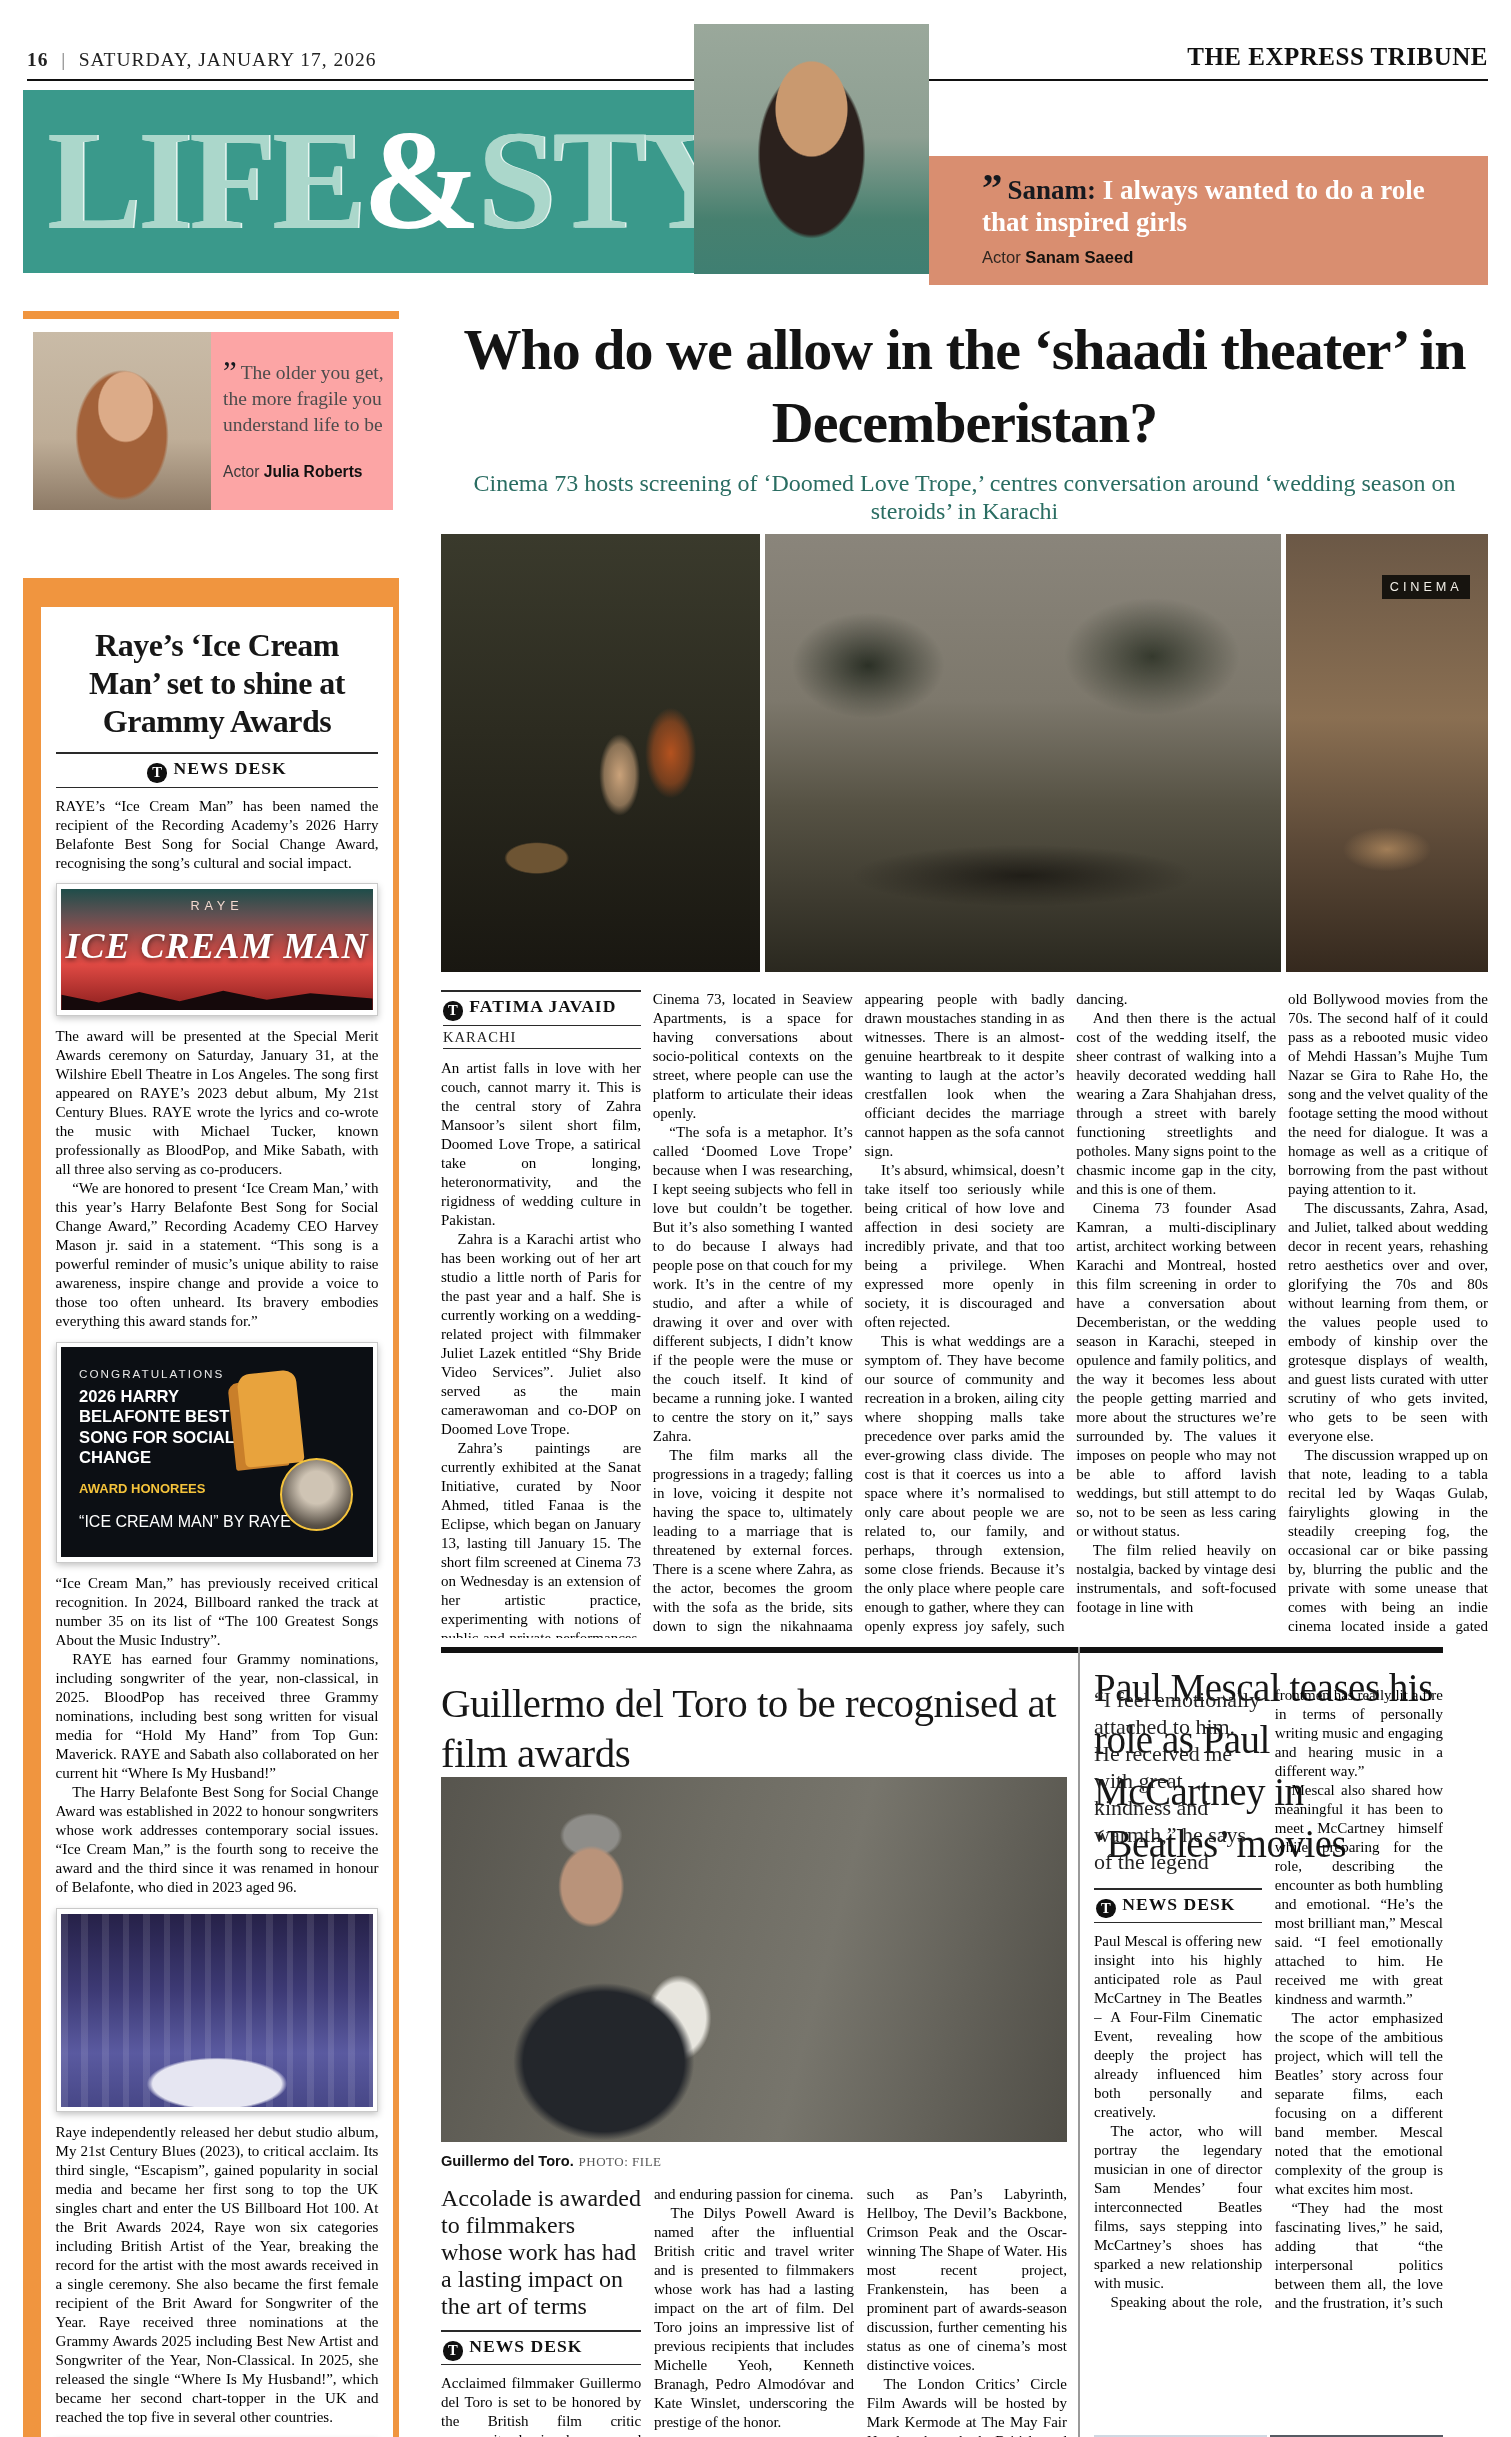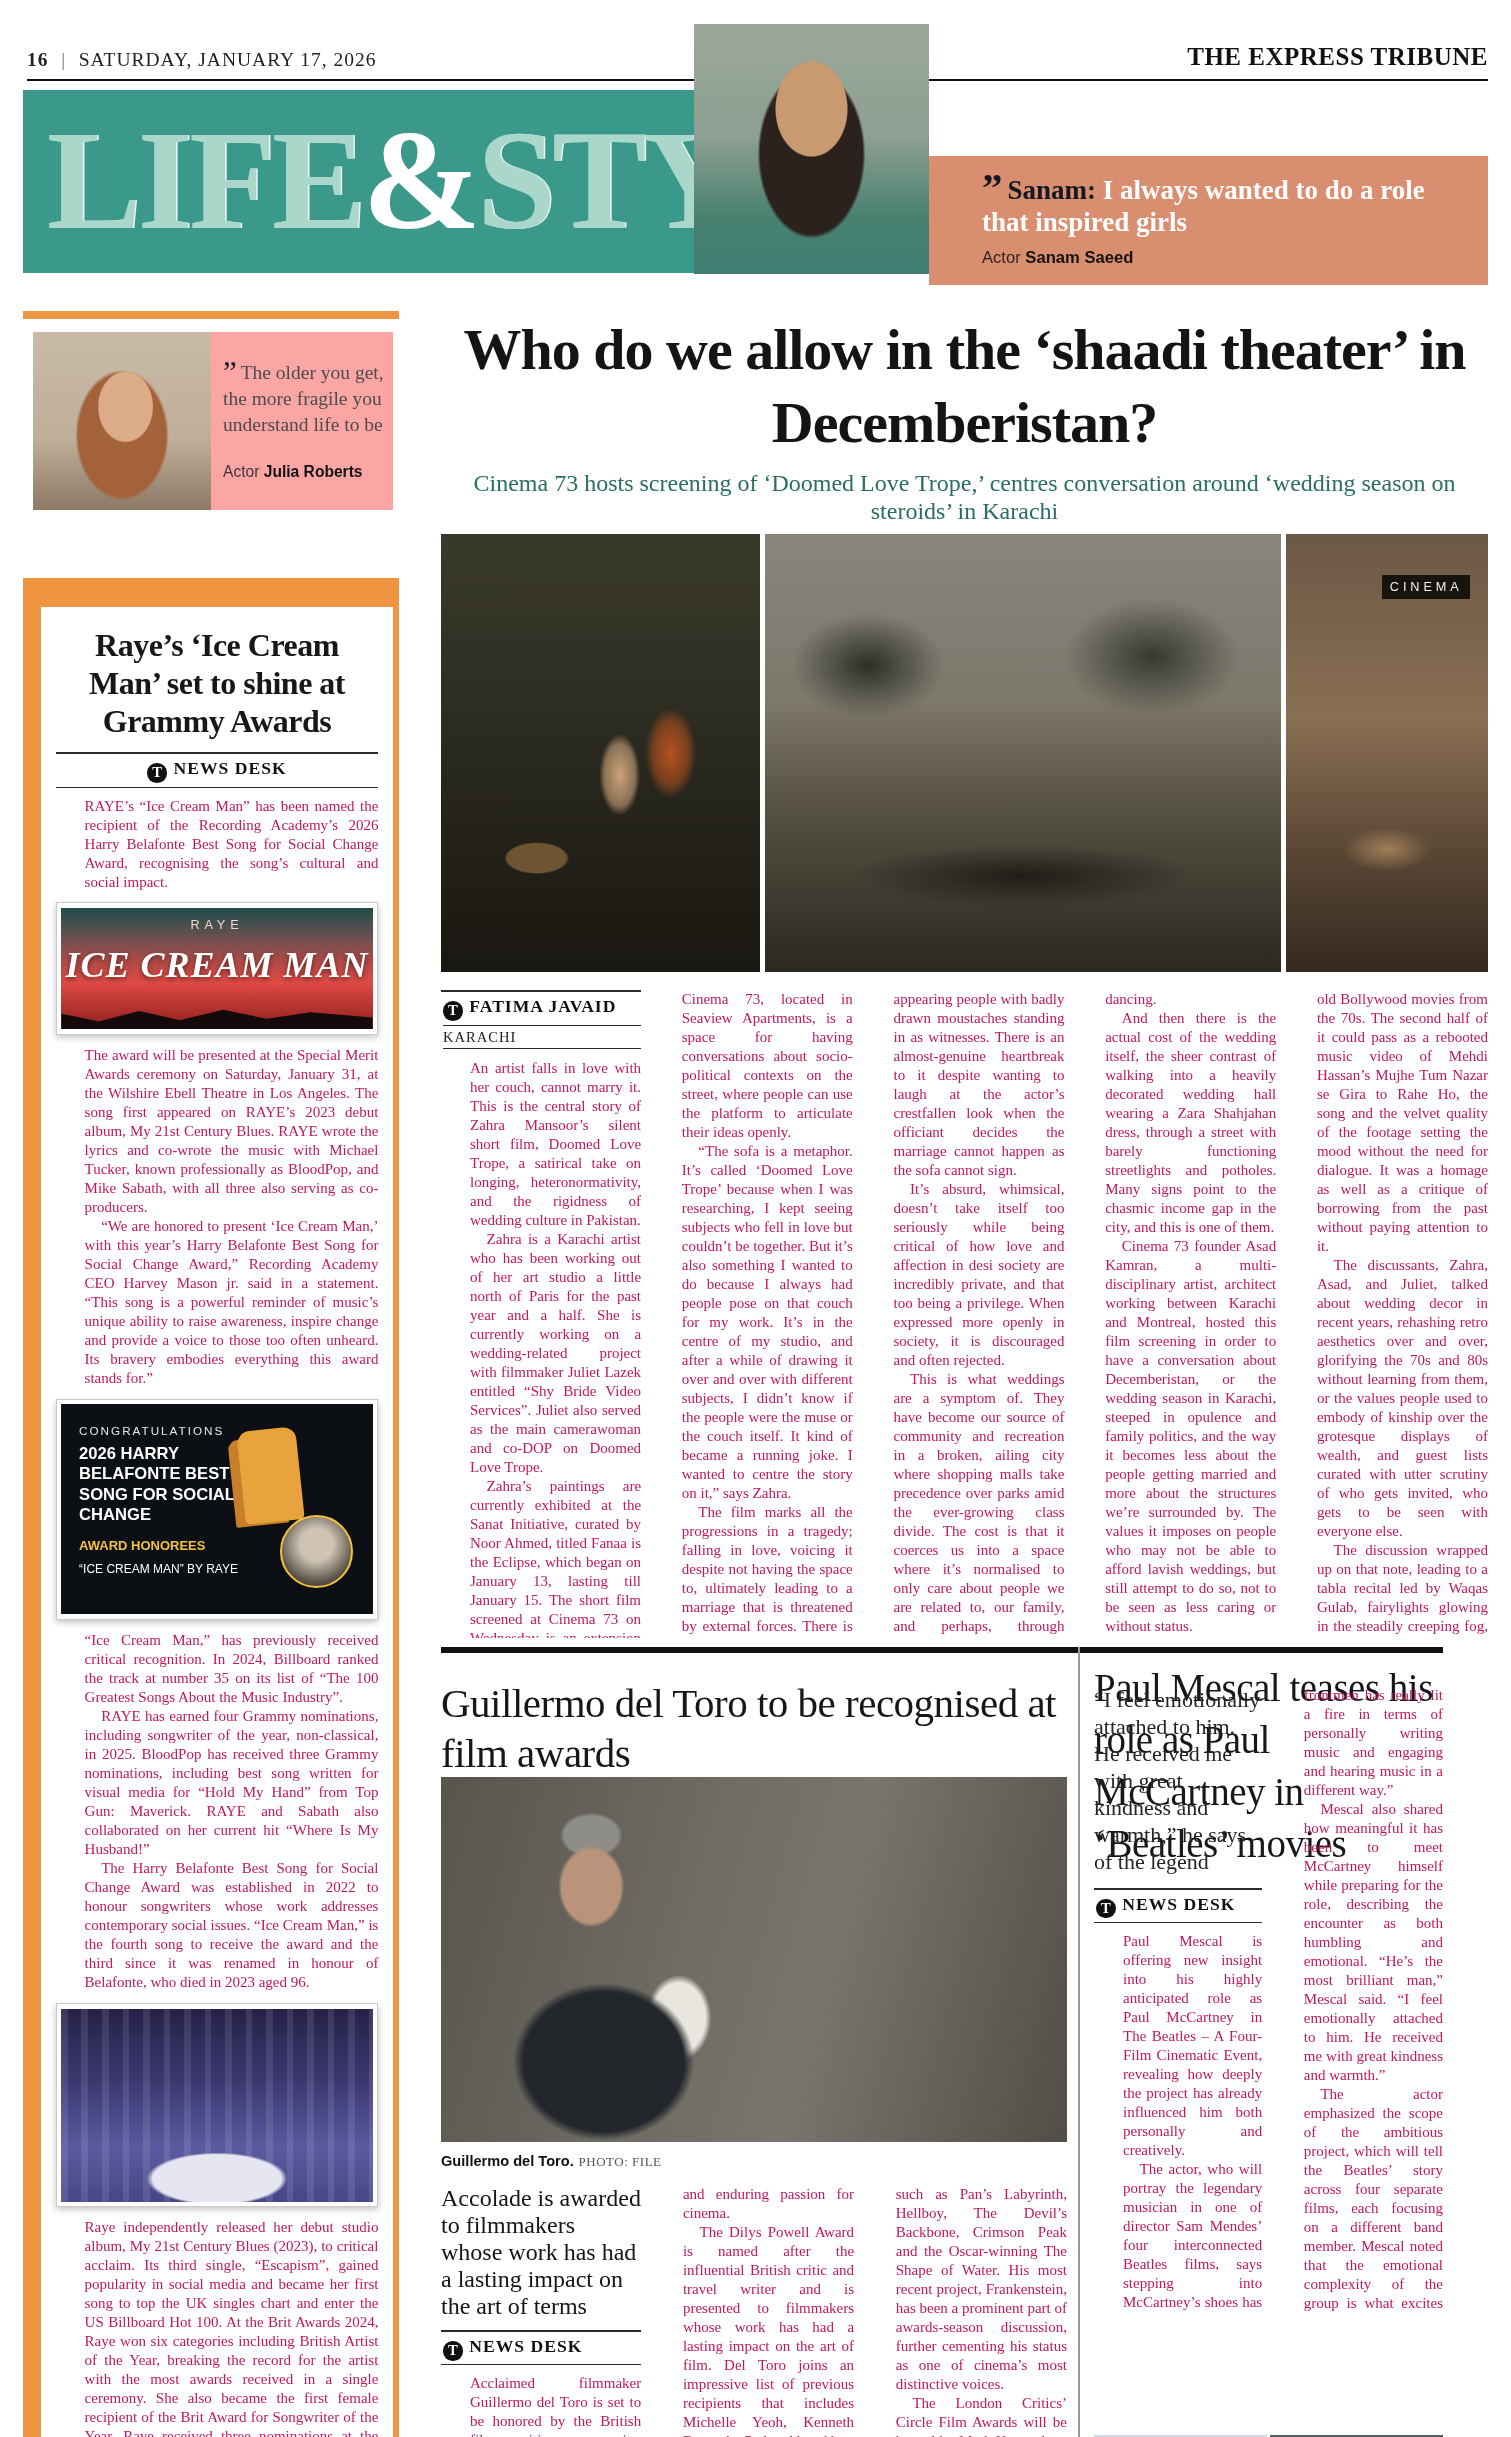--- a/index.html
+++ b/index.html
@@ -49,36 +49,36 @@
   .orange-panel { left:23.4px; top:578px; width:376px; height:2055px; background:#f0953f; }
   .white-inset { position:absolute; left:17.6px; top:29px; width:352px; height:1987px; background:#ffffff; padding:18.5px 14.6px 0 14.6px; overflow:hidden; }
 
   .raye-headline { font-size:32px; line-height:38px; font-weight:bold; text-align:center; color:#171717; letter-spacing:-0.5px; }
   .byline-block { margin-top:12.7px; border-top:2px solid #2a2a2a; border-bottom:1px solid #2a2a2a; text-align:center; padding:3.9px 0; }
   .byline-block.with-city { border-bottom:none; padding-bottom:0; }
   .byline-name { font-size:17.6px; font-weight:bold; letter-spacing:1px; color:#111; }
   .byline-city { border-top:1px solid #2a2a2a; border-bottom:1px solid #2a2a2a; text-align:left; font-size:14.6px; letter-spacing:1px; padding:2.9px 0; margin-top:3.9px; color:#222; }
   .t-icon { display:inline-block; width:19.5px; height:19.5px; background:#101010; color:#fff; border-radius:50%; font-size:14.6px; line-height:19.5px; text-align:center; font-weight:bold; font-family:"Liberation Serif", serif; vertical-align:-3.4px; margin-right:6.8px; }
 
-  .body-text p { font-size:15px; line-height:19px; text-align:justify; color:#be185d;margin-left:29px; }
+  .body-text p { font-size:15px; line-height:19px; text-align:justify; color:#000000; }
   .body-text p + p { text-indent:16.6px; }
   .raye-body { margin-top:8.8px; }
 
   .framed { background:#fff; border:0.5px solid #c9c9c9; box-shadow:0 2.9px 6.8px rgba(0,0,0,.25); padding:4.9px; margin:10.7px 0; }
   .poster-icm { height:121px; position:relative; overflow:hidden;
     background:linear-gradient(180deg,#1e4d4a 0%,#635052 22%,#b24a46 45%,#e04a44 62%,#8c1f1e 100%); }
   .poster-icm::after { content:""; position:absolute; left:0; right:0; bottom:0; height:26px;
     background:#15090b; clip-path:polygon(0 100%, 0 40%, 12% 70%, 25% 30%, 38% 65%, 52% 25%, 66% 60%, 80% 35%, 100% 55%, 100% 100%); }
   .poster-icm .artist { position:absolute; top:9.8px; width:100%; text-align:center; color:#f3d9cf; font-family:"Liberation Sans", sans-serif; font-size:12.7px; letter-spacing:4.9px; }
   .poster-icm .title { position:absolute; top:36px; width:100%; text-align:center; color:#ffffff; font-style:italic; font-weight:bold; font-size:36px; text-shadow:0 2px 4.9px rgba(0,0,0,.5); letter-spacing:1px; }
   .poster-bel { height:210px; position:relative; background:#0c0f14; overflow:hidden; padding:19.5px 0 0 17.6px; }
   .poster-bel .l1 { color:#e8e8e8; font-family:"Liberation Sans", sans-serif; font-size:11.7px; letter-spacing:2px; }
   .poster-bel .l2 { color:#ffffff; font-family:"Liberation Sans", sans-serif; font-weight:bold; font-size:16.6px; margin-top:6.8px; width:161px; line-height:20.5px; }
   .poster-bel .l3 { color:#f5c33b; font-family:"Liberation Sans", sans-serif; font-weight:bold; font-size:13px; margin-top:12.7px; }
-  .poster-bel .l4 { color:#ffffff; font-family:"Liberation Sans", sans-serif; font-size:12px; margin-top:9px; }
+  .poster-bel .l4 { color:#ffffff; font-family:"Liberation Sans", sans-serif; font-size:16px; margin-top:17px; }
   .poster-bel .fist { position:absolute; right:73px; top:24.4px; width:59px; height:93px; background:#e8a33d; border-radius:12.7px 12.7px 4.9px 4.9px;
     box-shadow:-12.7px 4.9px 0 -2.9px #c97f2a; transform:rotate(-6deg); }
   .poster-bel .circle-photo { position:absolute; right:19.5px; bottom:26px; width:73px; height:73px; border-radius:50%;
     background:radial-gradient(circle at 50% 40%, #cfc4b4 0 30%, #5a5248 70%, #2c2823 100%); border:2.9px solid #f5c33b; }
   .photo-piano { height:193px;
     background:
       radial-gradient(ellipse 117px 44px at 50% 88%, #e6e6f2 0%, #e6e6f2 55%, rgba(230,230,242,0) 60%),
       repeating-linear-gradient(90deg, rgba(255,255,255,.10) 0 6.8px, rgba(255,255,255,0) 6.8px 20.5px),
       linear-gradient(180deg,#262148 0%,#3d3a75 40%,#5a5aa0 72%,#474787 100%); }
   .photo-event { height:176px;

